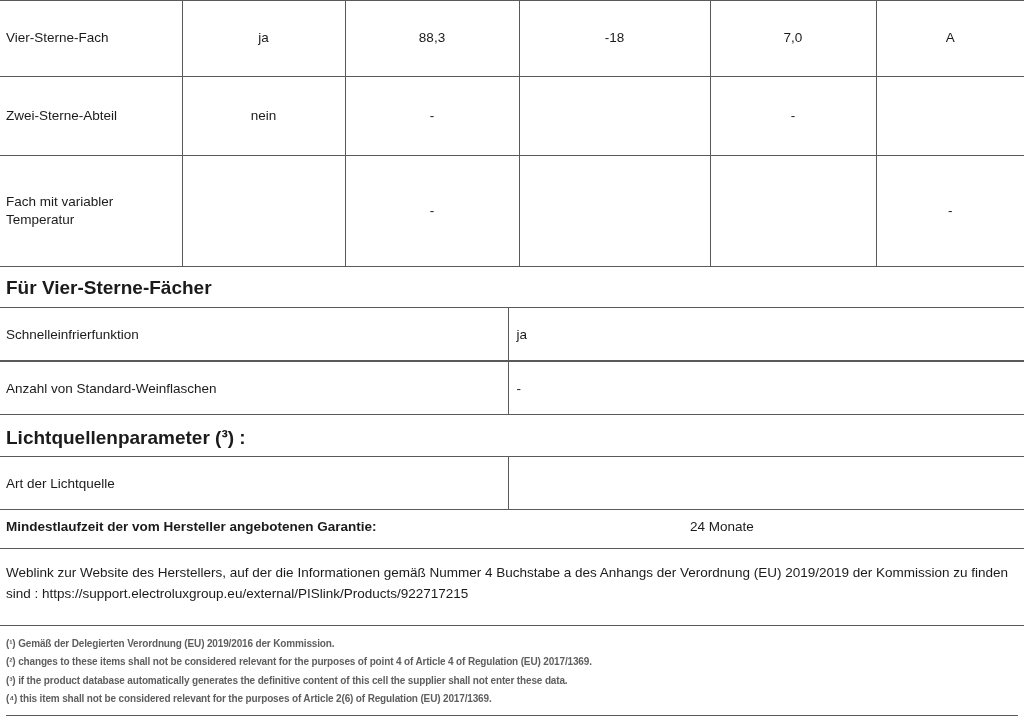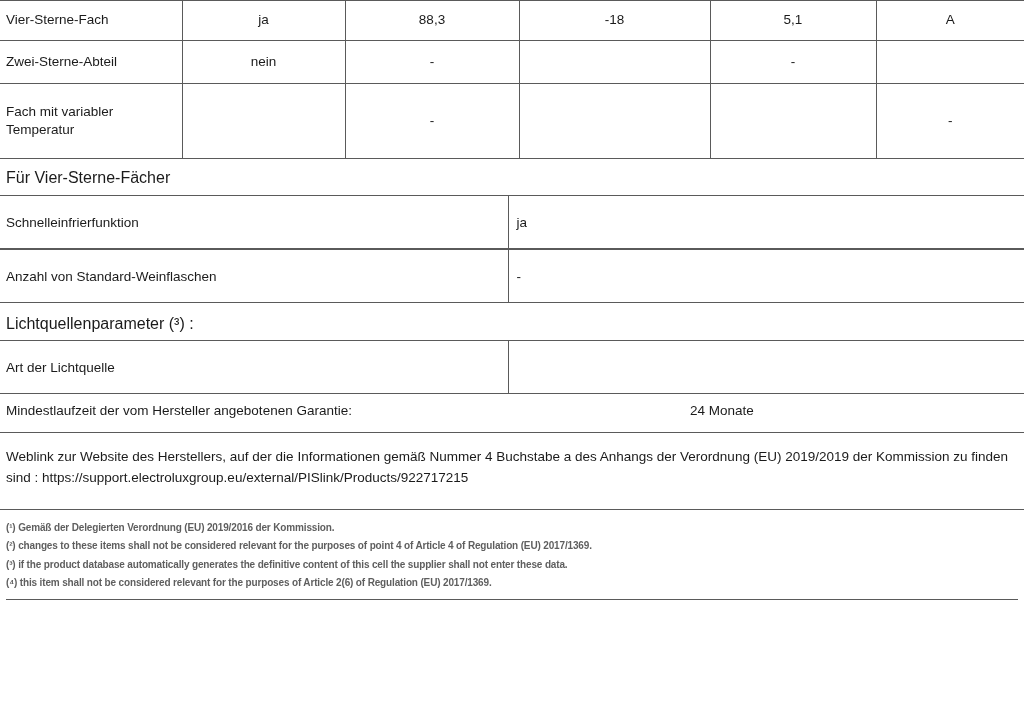--- a/index.html
+++ b/index.html
@@ -25,21 +25,21 @@
   table.datatable {
     width: 1024px;
     border-collapse: collapse;
     table-layout: fixed;
     font-size: 13.5px;
   }
   table.datatable td {
     border: 1px solid #5a5a5a;
     border-left: none;
     border-right: 1px solid #5a5a5a;
-    padding: 6px 10px;
+    padding: 24px 10px;
     vertical-align: middle;
     line-height: 1.35;
     margin-top: 7px;
   }
   table.datatable td.first {
     border-left: none;
     padding-left: 6px;
     text-align: left;
   }
   table.datatable td.last {
@@ -47,22 +47,22 @@
   }
   table.datatable td.c {
     text-align: center;
   }
   .rowTall td { height: 62px; }
   .rowMed td { height: 30px; }
   .rowSm td { height: 27px; }
 
   
   .sec-head {
-    font-weight: normal;
-    font-size: 16px;
+    font-weight: bold;
+    font-size: 19px;
     padding: 10px 6px 8px 6px;
   }
   .sec-head.tight { padding-top: 12px; padding-bottom: 7px; }
 
   
   table.split {
     width: 1024px;
     border-collapse: collapse;
     table-layout: fixed;
     font-size: 13.5px;
@@ -84,21 +84,21 @@
 
   
   .line-row {
     position: relative;
     font-size: 13.5px;
     border-bottom: 1px solid #5a5a5a;
     padding: 9px 6px;
     height: 20px;
   }
   .line-row .bold {
-    font-weight: normal;
+    font-weight: bold;
   }
   .line-row .center-val {
     position: absolute;
     left: 690px;
     top: 9px;
     text-align: right;
   }
   .line-row .offset-val {
     position: absolute;
     left: 345px;
@@ -142,21 +142,21 @@
       <col style="width:191px">
       <col style="width:166px">
       <col style="width:148px">
     </colgroup>
     <tbody>
       <tr class="rowSm">
         <td class="first">Vier-Sterne-Fach</td>
         <td class="c">ja</td>
         <td class="c">88,3</td>
         <td class="c">-18</td>
-        <td class="c">5,1</td>
+        <td class="c">7,0</td>
         <td class="c last">A</td>
       </tr>
       <tr class="rowMed">
         <td class="first">Zwei-Sterne-Abteil</td>
         <td class="c">nein</td>
         <td class="c">-</td>
         <td class="c"></td>
         <td class="c">-</td>
         <td class="c last"></td>
       </tr>

